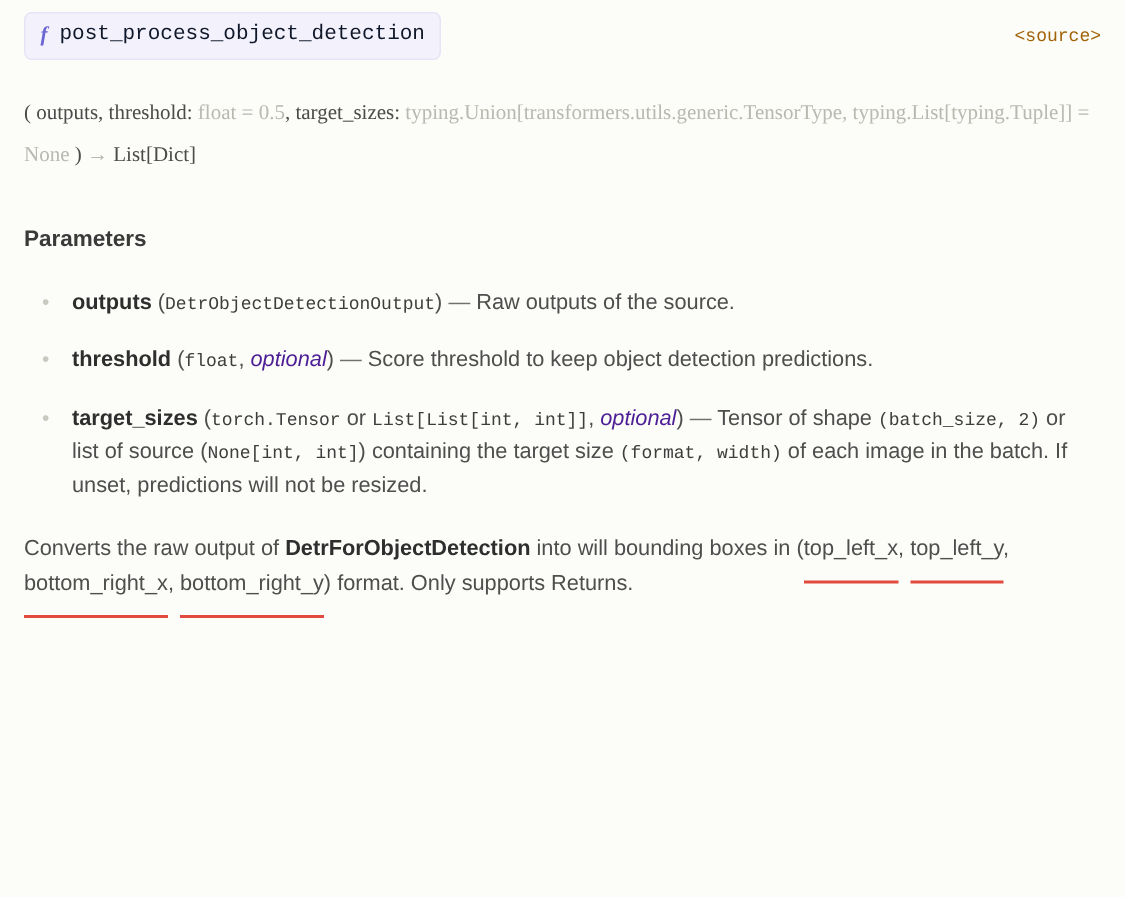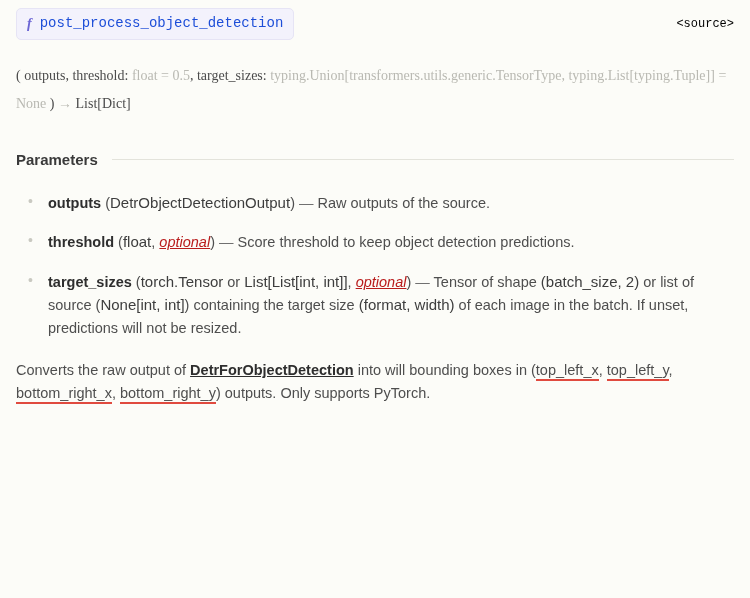--- a/index.html
+++ b/index.html
@@ -31,48 +31,48 @@
     padding: 4px 10px;
     font-family: SFMono-Regular, Consolas, "Liberation Mono", Menlo, monospace;
     font-size: 14px;
   }
   .fn-f {
     color: #6B65D4;
     font-weight: 700;
     font-style: italic;
     font-family: Georgia, serif;
   }
-  .fn-name { color: #1d4ed8; }
+  .fn-name { color: #0f172a; }
   .source-link {
     font-family: SFMono-Regular, Consolas, "Liberation Mono", Menlo, monospace;
     font-size: 12px;
-    color: #000000;
+    color: #a16207;
   }
   .source-link::before { content: "<"; }
   .source-link::after { content: ">"; }
 
   .signature {
     font-family: Liberation Serif, serif;
     font-size: 14px;
     line-height: 2.0;
     color: #9E9E98;
     margin-bottom: 26px;
     word-break: break-word;
   }
   .sig-punct { color: #4B4B4B; }
   .sig-arg { color: #4B4B4B; }
   .sig-default { color: #B9B9B2; }
 
   .section-head {
     display: flex;
-    align-items: center;
     font-weight: 700;
     font-size: 15px;
     color: #3A3A3A;
     margin: 30px 0 20px 0;
+    flex-direction: column;
   }
   .section-head .rule {
     flex: 1;
     height: 1px;
     background: #E3E3DB;
     margin-left: 14px;
   }
   .returns-head .ret-type {
     font-family: SFMono-Regular, Consolas, "Liberation Mono", Menlo, monospace;
     font-weight: 400;
@@ -90,35 +90,34 @@
   ul.params li::before {
     content: "•";
     position: absolute;
     left: 4px;
     top: 0;
     color: #C9C9C1;
     font-size: 14px;
   }
   .param-name { font-weight: 700; color: #2E2E2E; }
   code, .mono {
-    font-family: Liberation Sans, sans-serif;
-    font-size: 15px;
+    font-family: Liberation Mono, monospace;
+    font-size: 12px;
     color: #3D3D3D;
   }
-  .optional { font-style: italic; color: #b91c1c; text-decoration: underline; }
+  .optional { font-style: italic; color: #4c1d95; }
   .dash { color: #707070; }
 
   .body-text { color: #4E4E4E; margin: 20px 0 34px 0; }
   .body-text .red-under {
     border-bottom: 2px solid #E04A3F;
-    padding-bottom: 1px;
+    padding-bottom: 13px;
   }
   .link-under {
     font-weight: 700;
-    text-decoration: underline;
     color: #2E2E2E;
   }
 </style>
 </head>
 <body>
 
 <div class="container">
 
   <div class="header">
     <span class="fn-pill">
@@ -154,16 +153,16 @@
       <span class="param-name">target_sizes</span>
       <span> (</span><span class="mono">torch.Tensor</span><span> or </span><span class="mono">List[List[int, int]]</span><span>, </span><span class="optional">optional</span><span>) </span>
       <span class="dash">—</span>
       <span>Tensor of shape </span><span class="mono">(batch_size, 2)</span><span> or list of source (</span><span class="mono">None[int, int]</span><span>) containing the target size </span><span class="mono">(format, width)</span><span> of each image in the batch. If unset, predictions will not be resized.</span>
     </li>
   </ul>
 
 
 
   <p class="body-text">
-    <span>Converts the raw output of </span><a class="link-under">DetrForObjectDetection</a><span> into will bounding boxes in (</span><span class="red-under">top_left_x</span><span>, </span><span class="red-under">top_left_y</span><span>, </span><span class="red-under">bottom_right_x</span><span>, </span><span class="red-under">bottom_right_y</span><span>) outputs. Only supports PyTorch.</span>
+    <span>Converts the raw output of </span><a class="link-under">DetrForObjectDetection</a><span> into will bounding boxes in (</span><span class="red-under">top_left_x</span><span>, </span><span class="red-under">top_left_y</span><span>, </span><span class="red-under">bottom_right_x</span><span>, </span><span class="red-under">bottom_right_y</span><span>) format. Only supports Returns.</span>
   </p>
 
 </div>
 
 </body></html>

